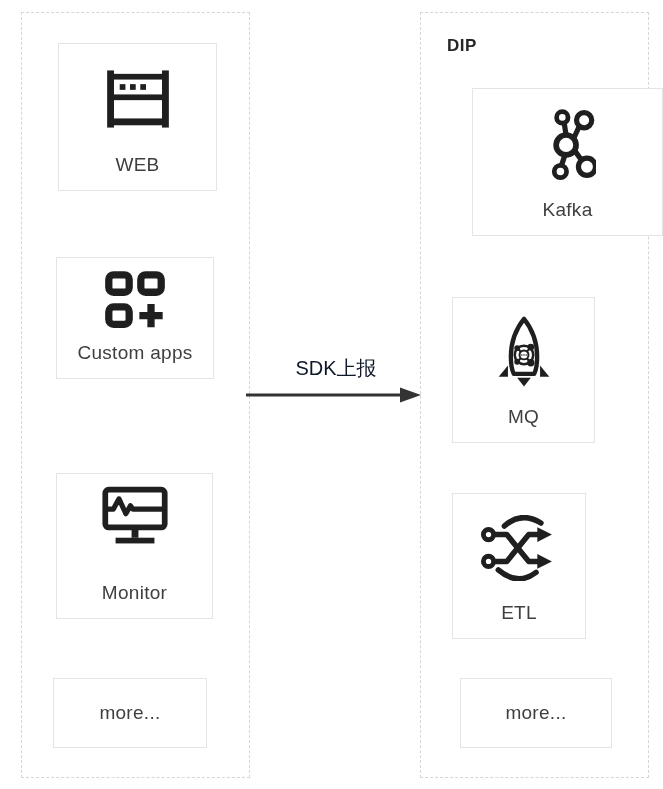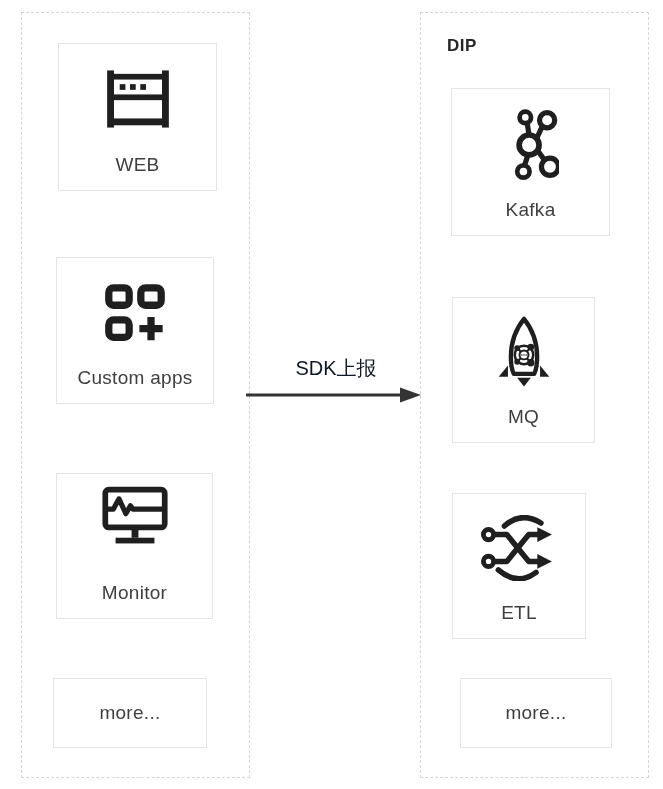--- a/index.html
+++ b/index.html
@@ -39,24 +39,24 @@
     font-size: 19px;
     line-height: 22px;
     color: #3f3f3f;
     letter-spacing: 0.3px;
     white-space: nowrap;
   }
   .node-small { justify-content: center; }
   .node-small .node-label { margin: 6px; }
 
   #node-web         { left: 58px;  top: 43px;  width: 159px; height: 148px; align-items: center; }
-  #node-custom-apps { left: 56px;  top: 257px; width: 158px; height: 147px; }
+  #node-custom-apps { left: 56px;  top: 257px; width: 158px; height: 122px; }
   #node-monitor     { left: 56px;  top: 473px; width: 157px; height: 146px; gap: 25px; }
   #node-more-left   { left: 53px;  top: 678px; width: 154px; height: 70px; }
-  #node-kafka       { left: 451px; top: 88px;  width: 159px; height: 148px; }
+  #node-kafka       { left: 472px; top: 88px;  width: 191px; height: 148px; }
   #node-mq          { left: 452px; top: 297px; width: 143px; height: 146px; }
   #node-etl         { left: 452px; top: 493px; width: 134px; height: 146px; }
   #node-more-right  { left: 460px; top: 678px; width: 152px; height: 70px; }
 
   #dip-title {
     position: absolute;
     left: 447px; top: 36px;
     font-size: 17px;
     font-weight: 600;
     color: #262626;

